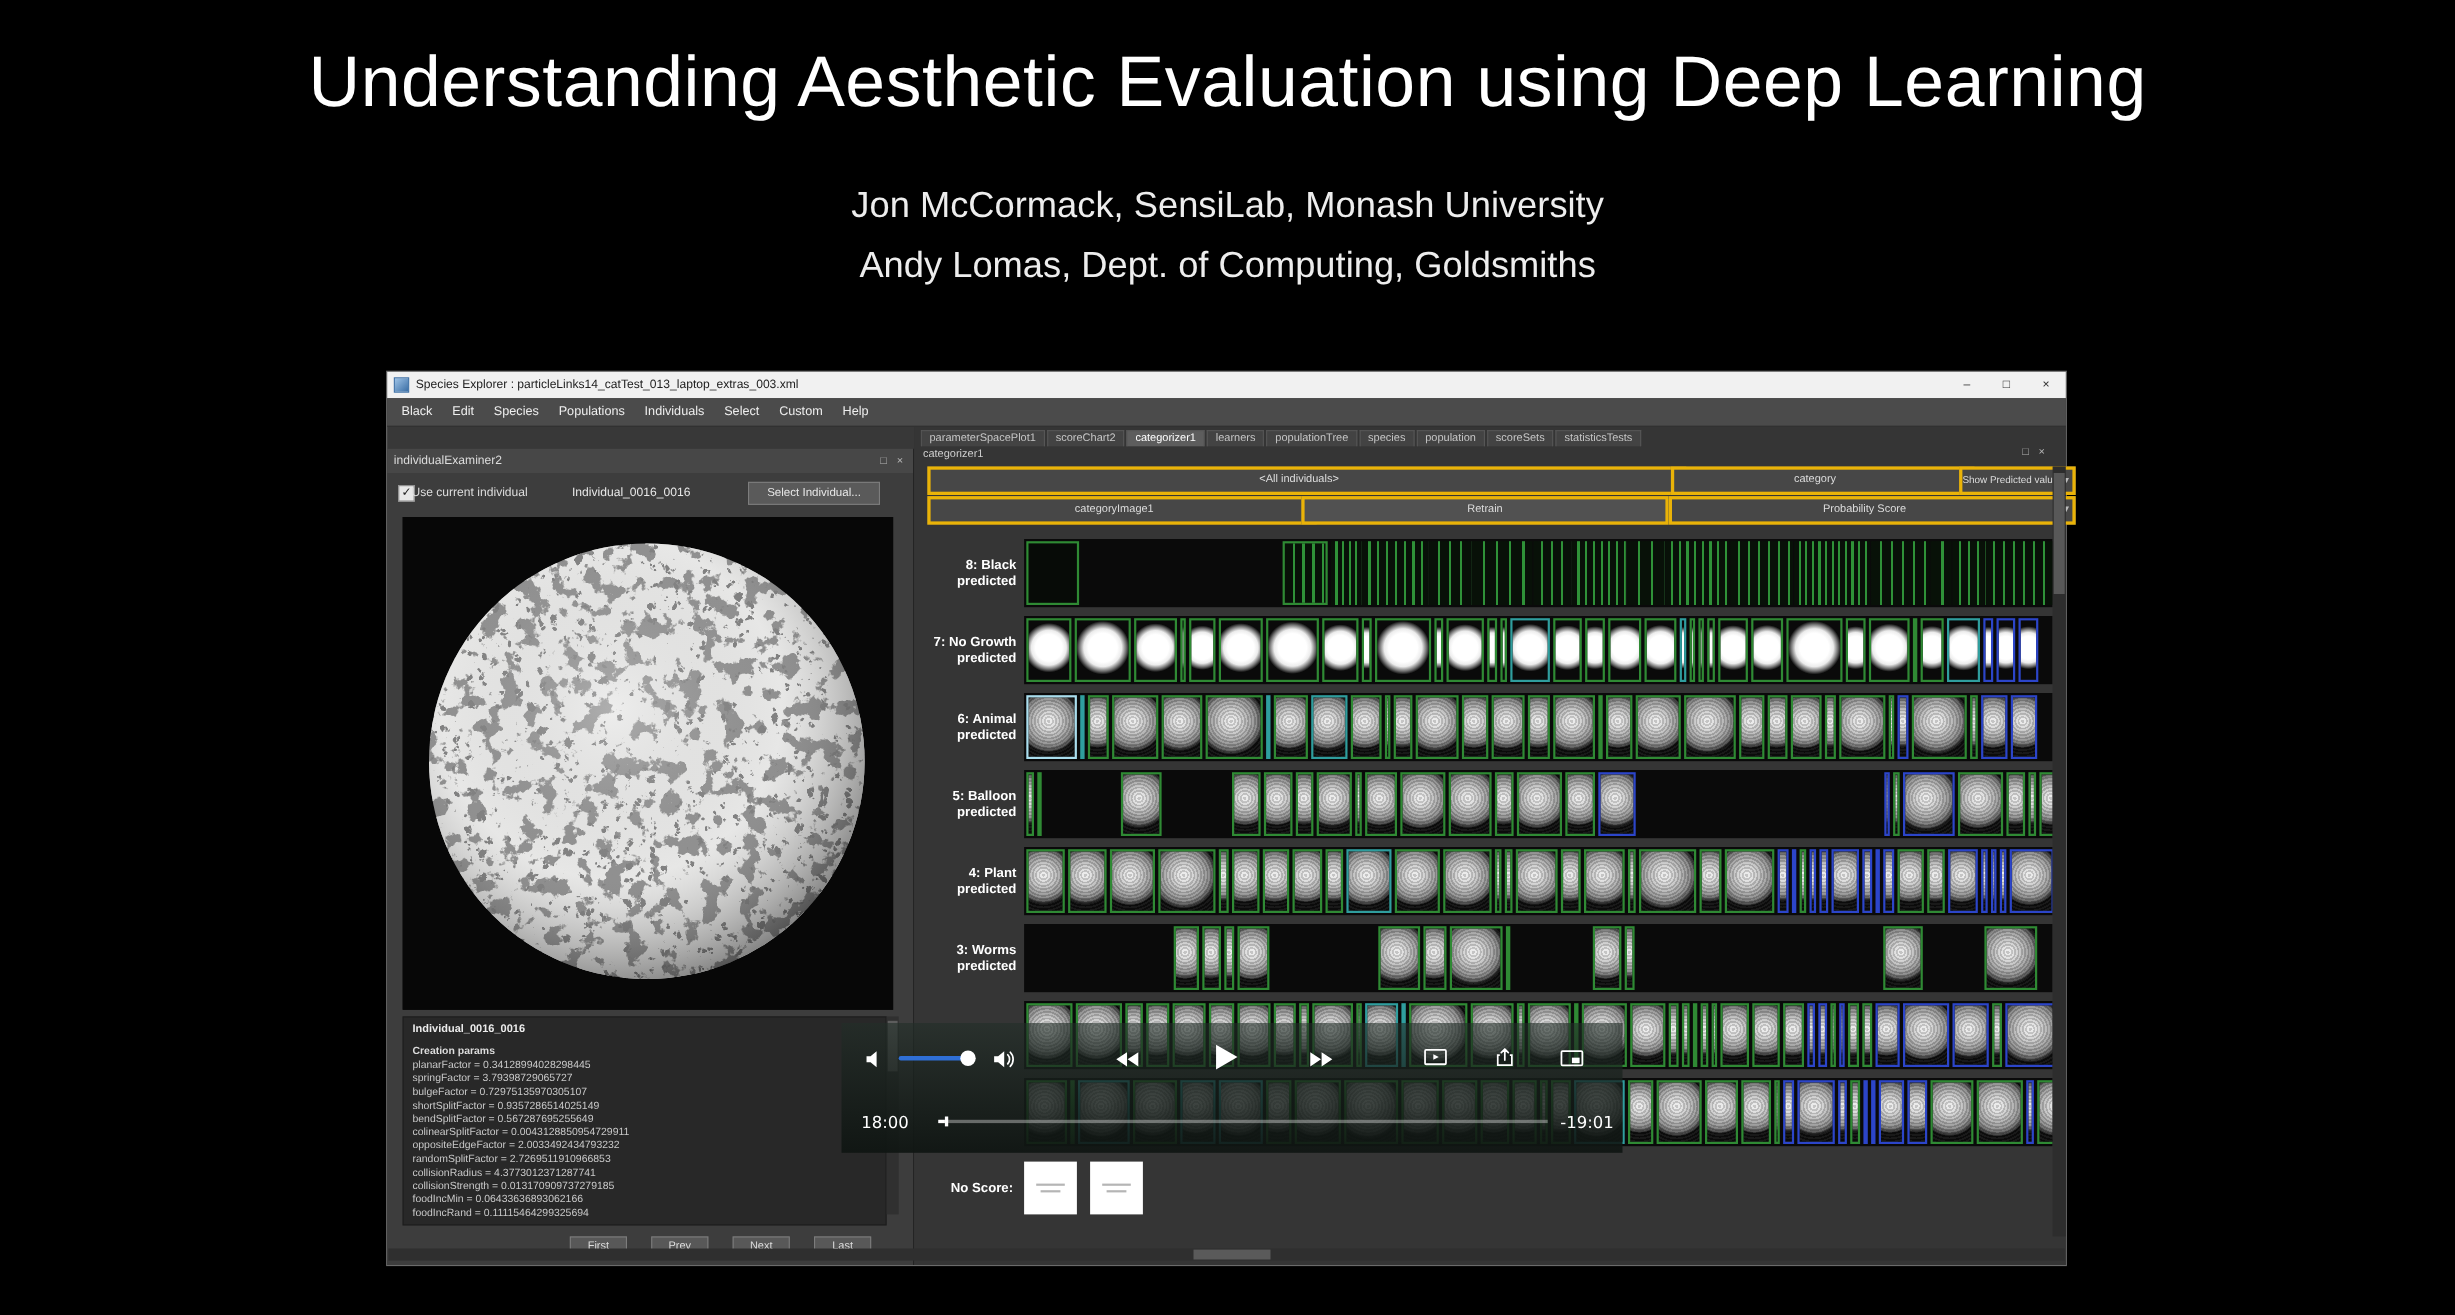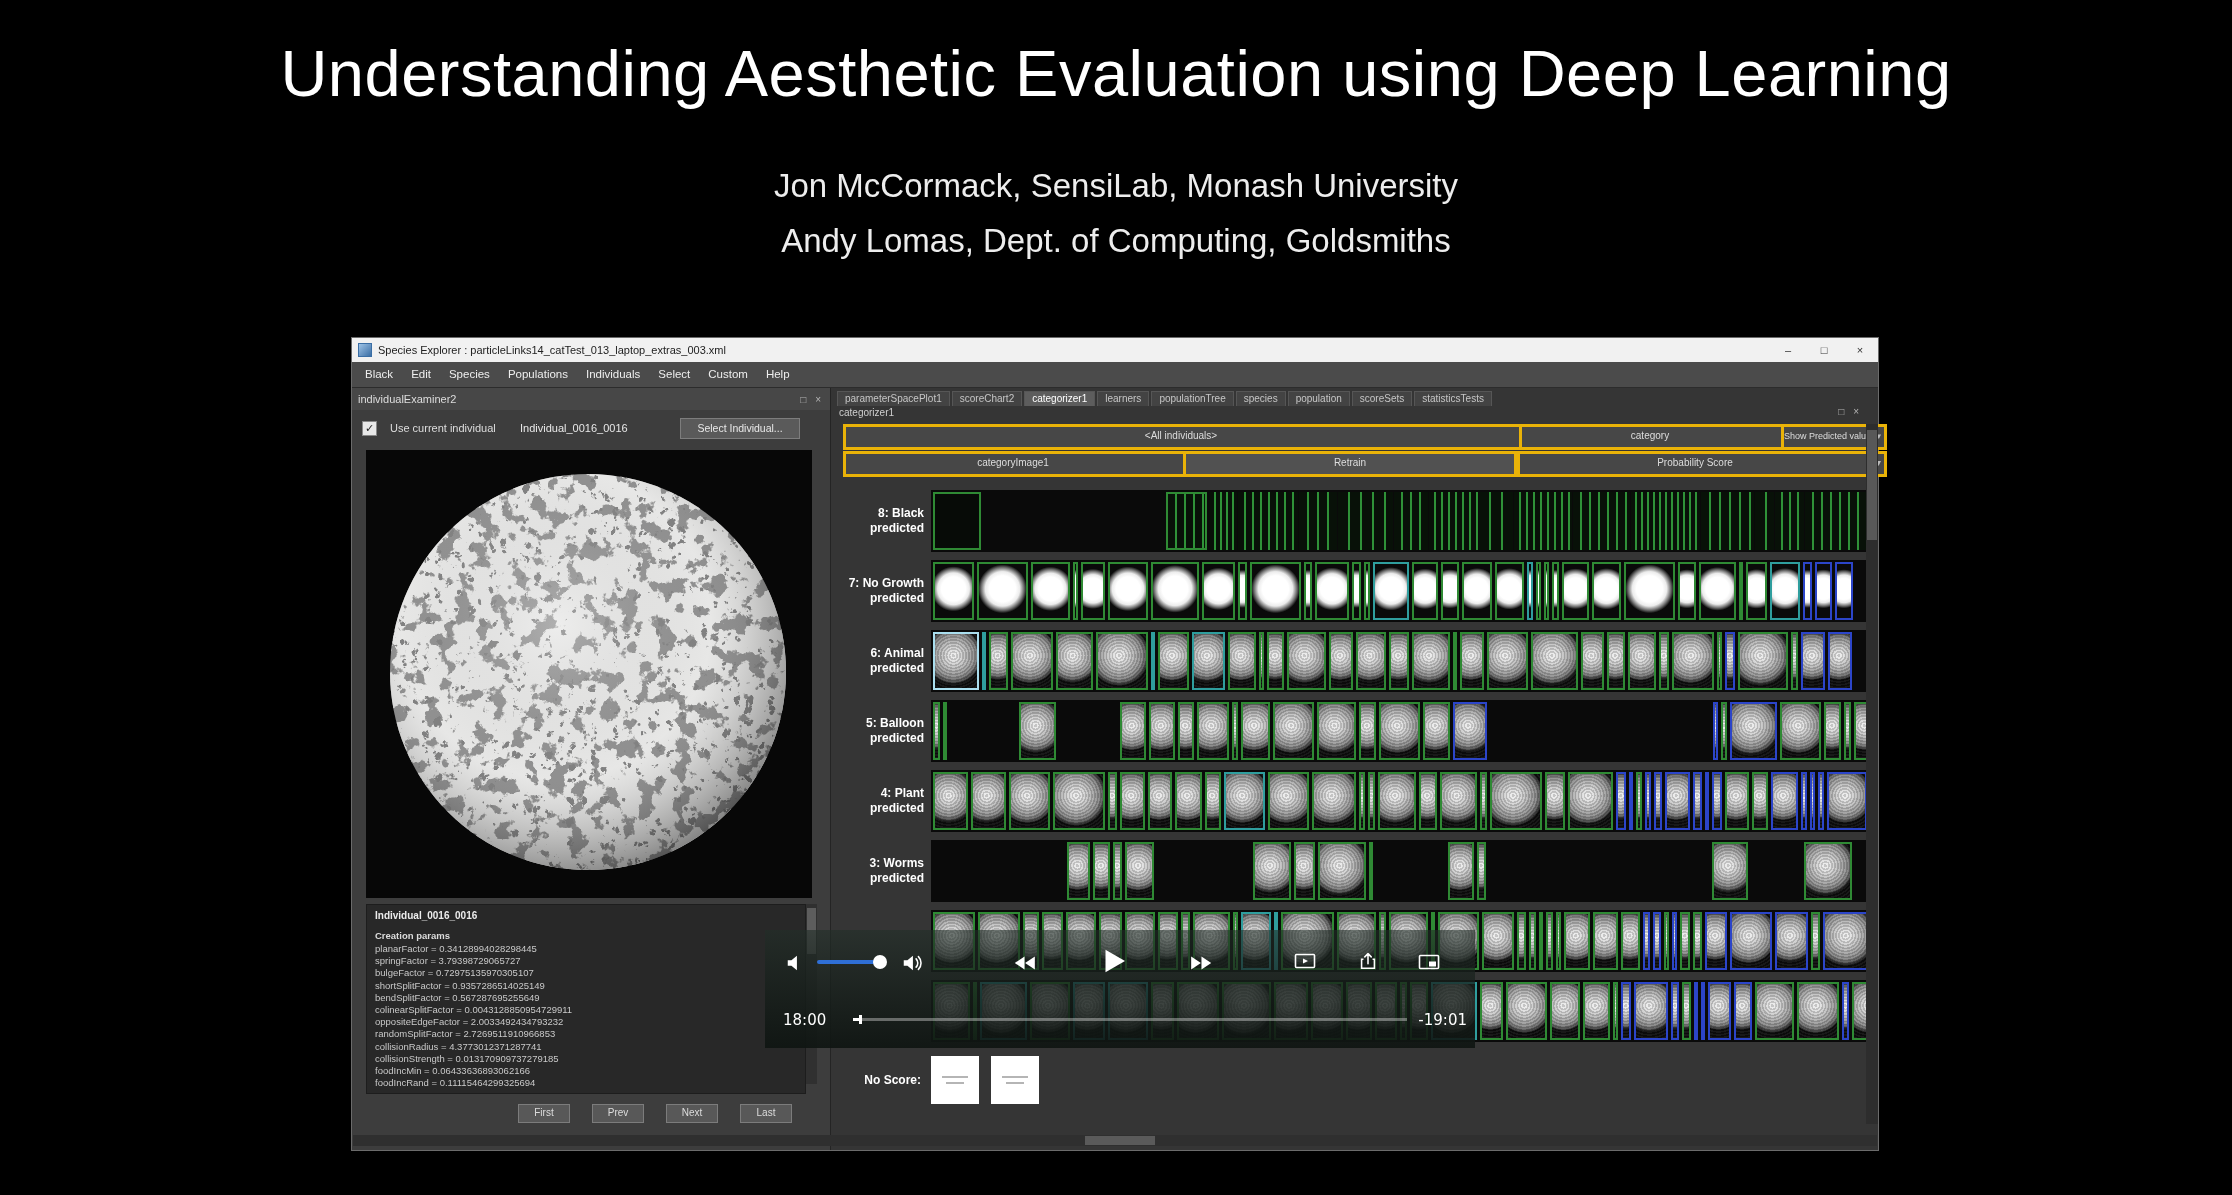--- a/index.html
+++ b/index.html
@@ -15,27 +15,27 @@
           box-shadow:0 0 0 1px #6b6b6b;z-index:1;}
   .titlebar{height:24px;background:#f1f1f1;display:flex;align-items:center;padding-left:6px;}
   .app-icon{width:12px;height:12px;border:1px solid #3a6ea5;background:linear-gradient(135deg,#9ec3e6,#3a6ea5);margin-right:6px;flex:none;}
   .title-text{font-size:11px;color:#222;white-space:nowrap;}
   .win-btns{margin-left:auto;display:flex;height:100%;}
   .win-btn{width:36px;text-align:center;font-size:11px;color:#333;line-height:24px;}
   .menubar{height:25px;background:#4b4b4b;display:flex;align-items:center;padding-left:4px;border-bottom:1px solid #2c2c2c;}
   .menu-item{color:#eee;font-size:11.5px;padding:0 9px;line-height:25px;}
   .main{position:absolute;top:50px;left:0;right:0;bottom:0;display:flex;}
   
-  .left-panel{width:478px;background:#3d3d3d;border-right:1px solid #242424;position:relative;flex:none;}
+  .left-panel{width:478px;background:#3d3d3d;border-right:1px solid #242424;position:relative;flex:none;margin-top:20px;}
   .panel-head{height:22px;background:#474747;display:flex;align-items:center;padding:0 6px;font-size:11px;color:#ddd;}
   .dock-icons{margin-left:auto;color:#b5b5b5;font-size:10px;letter-spacing:3px;}
   .controls-row{position:absolute;top:28px;left:0;width:100%;height:26px;font-size:11px;color:#ddd;}
   .chk{position:absolute;left:10px;top:5px;width:13px;height:13px;background:#e8e8e8;border:1px solid #888;
        color:#222;font-size:11px;line-height:13px;text-align:center;}
-  .chk-label{position:absolute;left:38px;top:6px;}
+  .chk-label{position:absolute;left:22px;top:6px;}
   .ind-name{position:absolute;left:168px;top:6px;color:#e8e8e8;}
   .select-btn{position:absolute;left:328px;top:2px;width:118px;height:19px;background:#5a5a5a;border:1px solid #7d7d7d;
               color:#e8e8e8;font-size:10.5px;text-align:center;line-height:18px;}
   .image-wrap{position:absolute;left:14px;top:62px;width:446px;height:448px;background:#050505;}
   .image-wrap svg{display:block;width:100%;height:100%;}
   .params{position:absolute;left:14px;top:516px;width:422px;height:178px;background:#282828;border:1px solid #1d1d1d;
           color:#c9c9c9;font-size:9.5px;padding:5px 8px;overflow:hidden;}
   .p-title{font-weight:bold;color:#ececec;font-size:10px;margin-bottom:9px;}
   .p-sub{font-weight:bold;color:#dcdcdc;margin-bottom:2px;}
   .param-line{line-height:12.2px;white-space:nowrap;}

